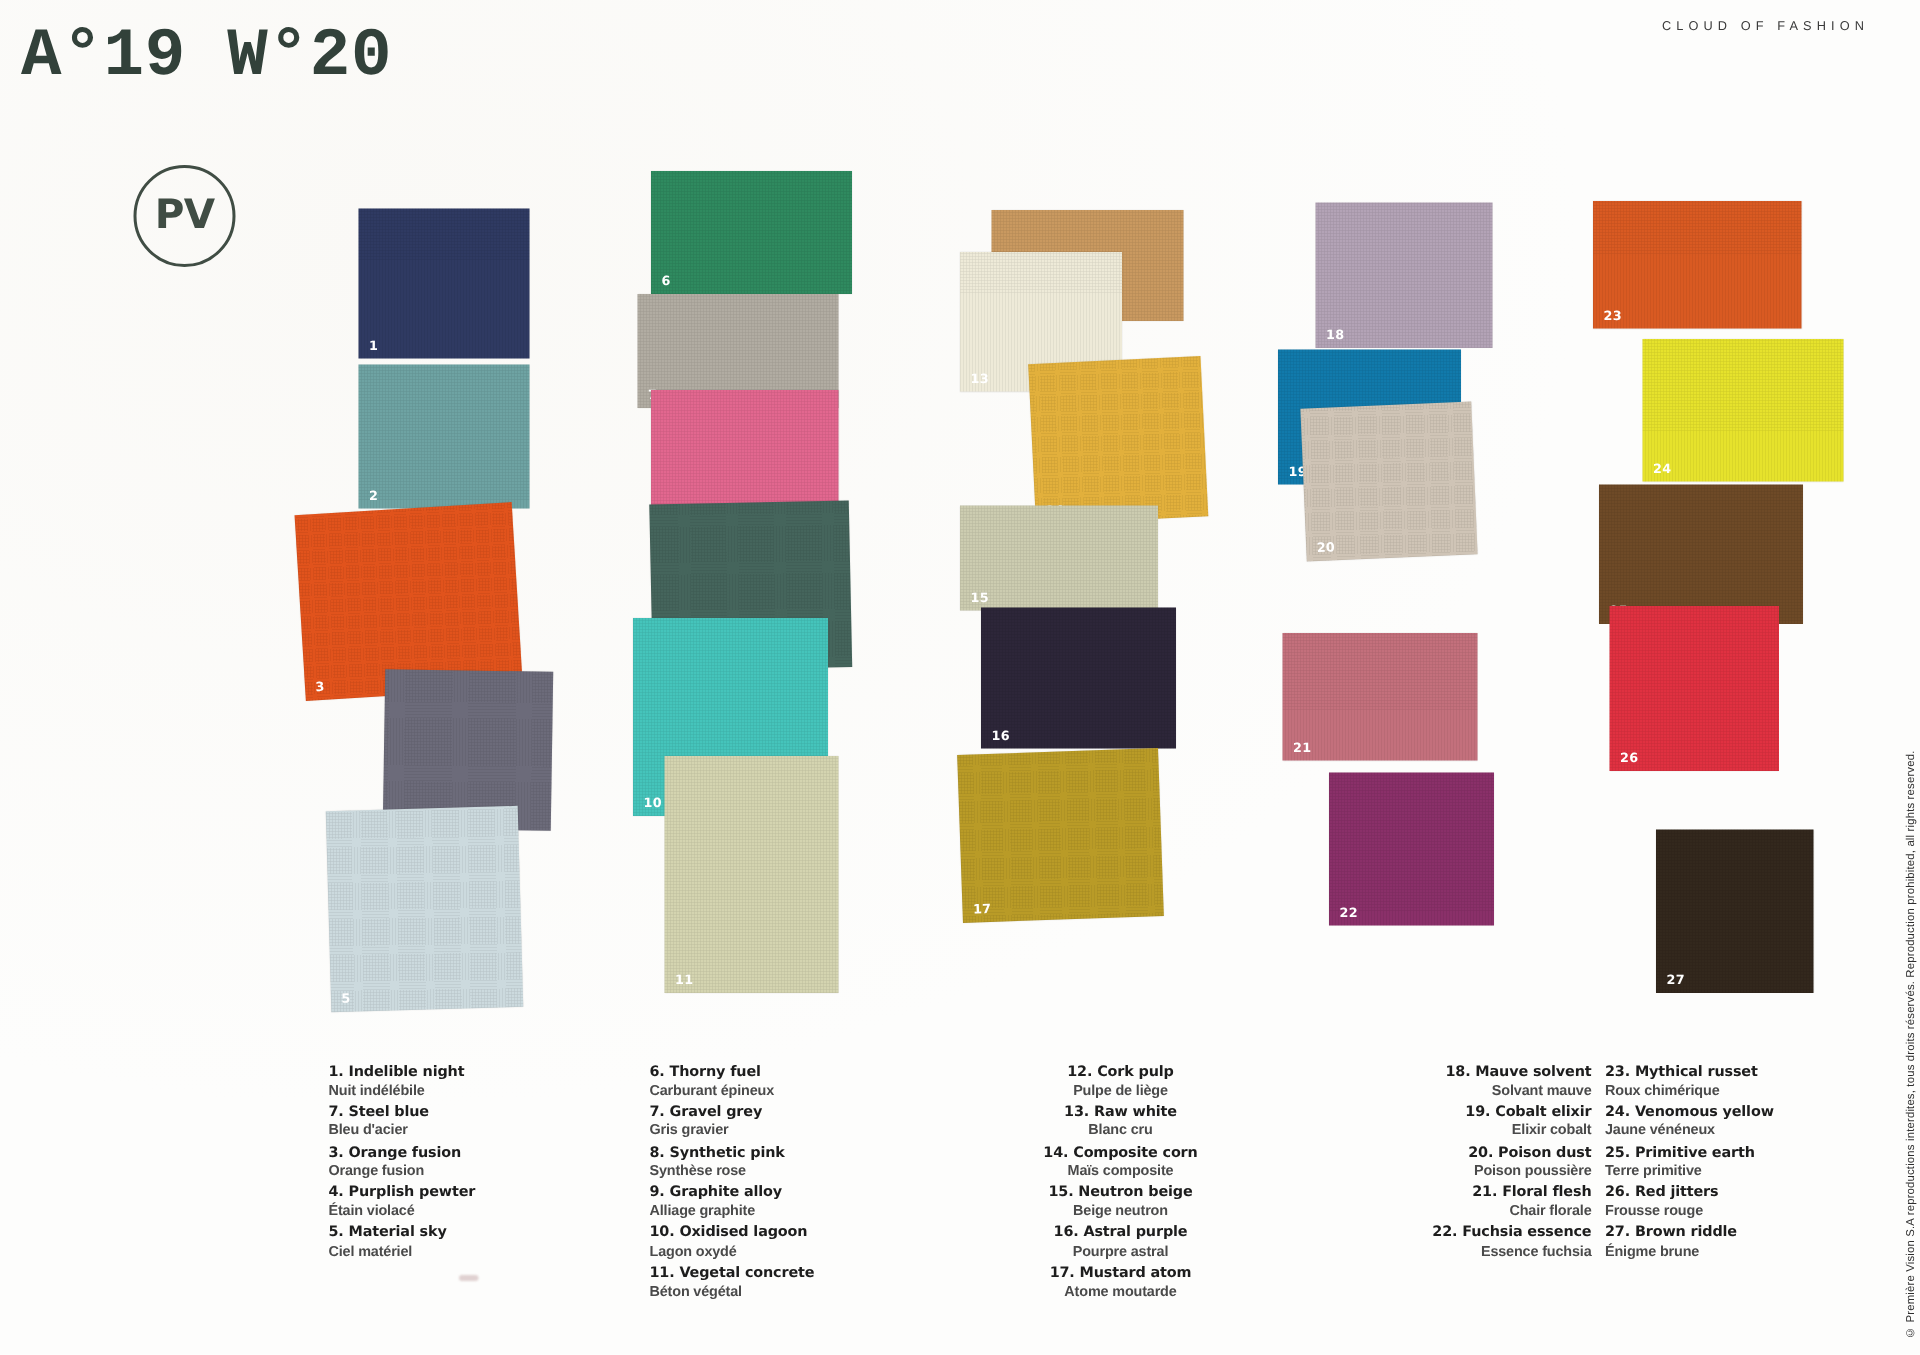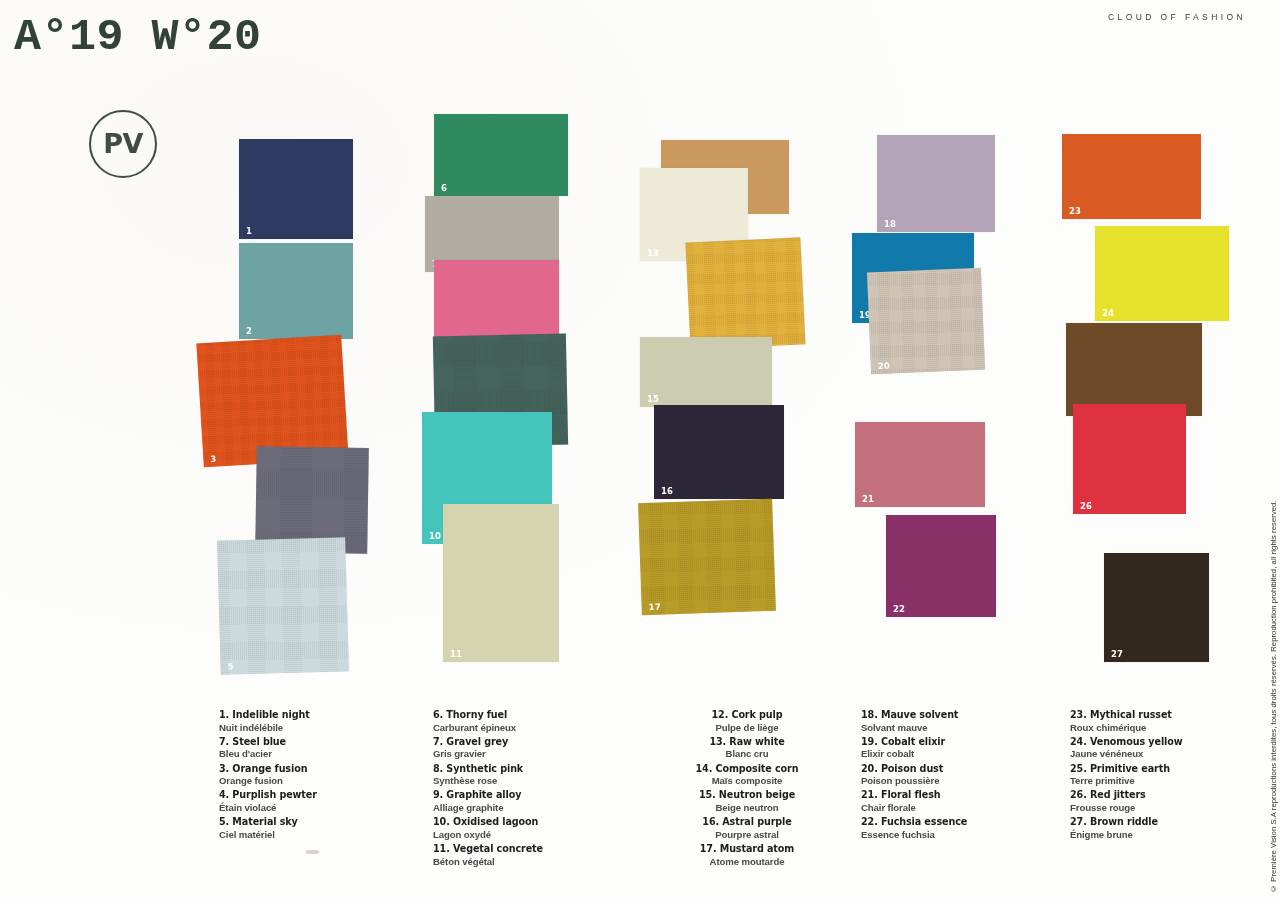--- a/index.html
+++ b/index.html
@@ -332,21 +332,21 @@
         <div class="cap-fr">Blanc cru</div>
         <div class="cap-en">14. Composite corn</div>
         <div class="cap-fr">Maïs composite</div>
         <div class="cap-en">15. Neutron beige</div>
         <div class="cap-fr">Beige neutron</div>
         <div class="cap-en">16. Astral purple</div>
         <div class="cap-fr">Pourpre astral</div>
         <div class="cap-en">17. Mustard atom</div>
         <div class="cap-fr">Atome moutarde</div>
       </div>
-      <div class="caption-col" style="left: 861px;">
+      <div class="caption-col" style="left: 861px; text-align: right;">
         <div class="cap-en">18. Mauve solvent</div>
         <div class="cap-fr">Solvant mauve</div>
         <div class="cap-en">19. Cobalt elixir</div>
         <div class="cap-fr">Elixir cobalt</div>
         <div class="cap-en">20. Poison dust</div>
         <div class="cap-fr">Poison poussière</div>
         <div class="cap-en">21. Floral flesh</div>
         <div class="cap-fr">Chair florale</div>
         <div class="cap-en">22. Fuchsia essence</div>
         <div class="cap-fr">Essence fuchsia</div>

